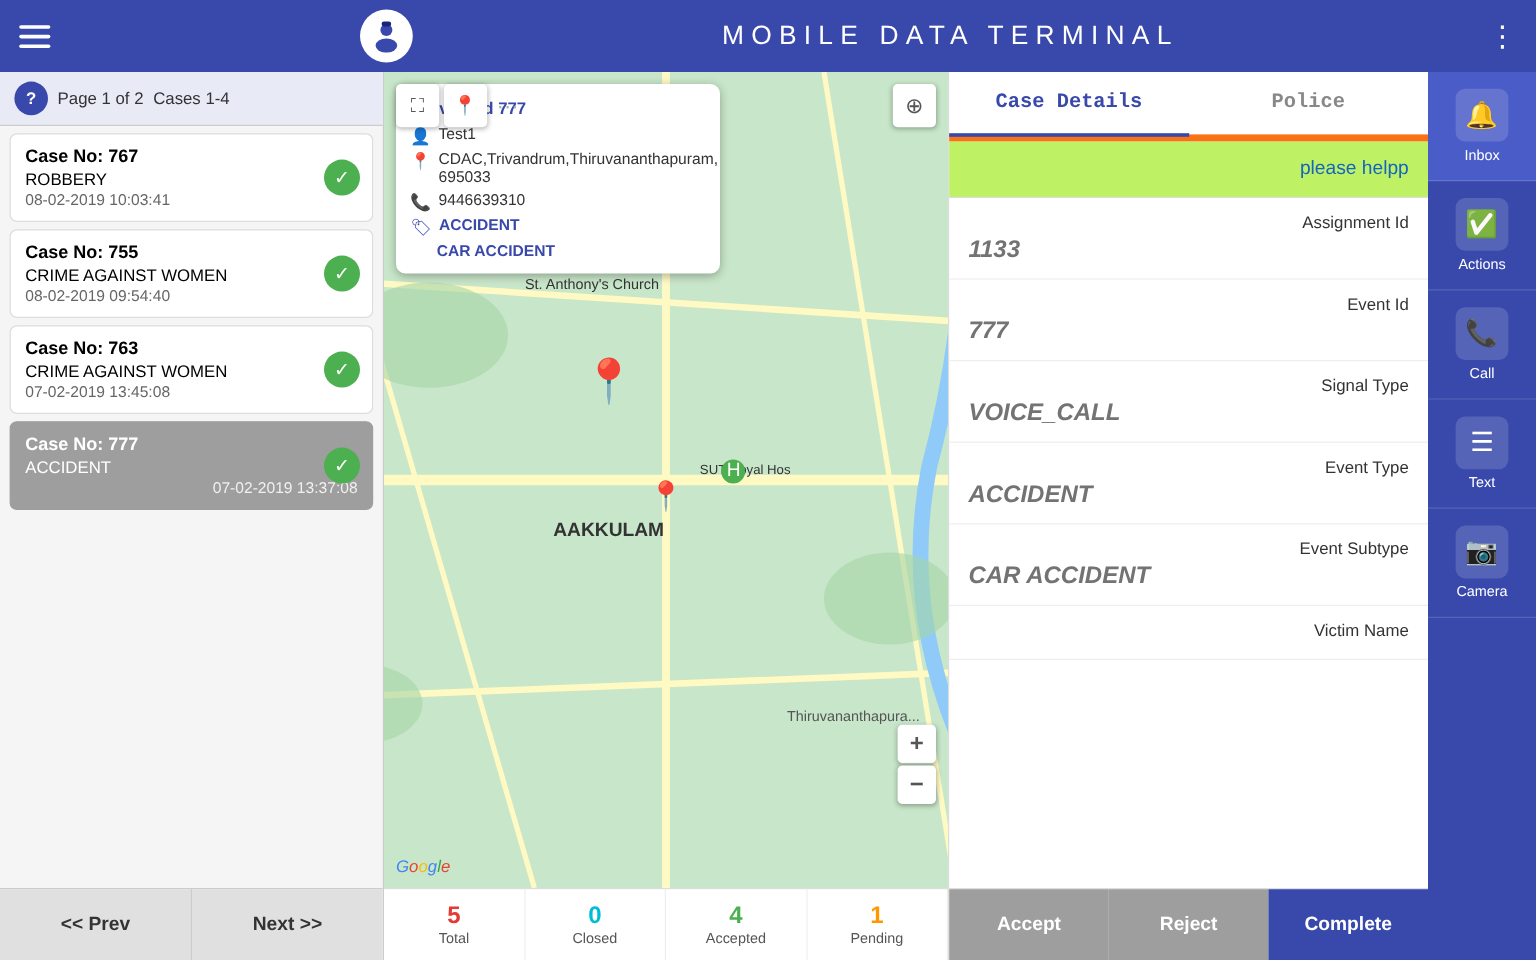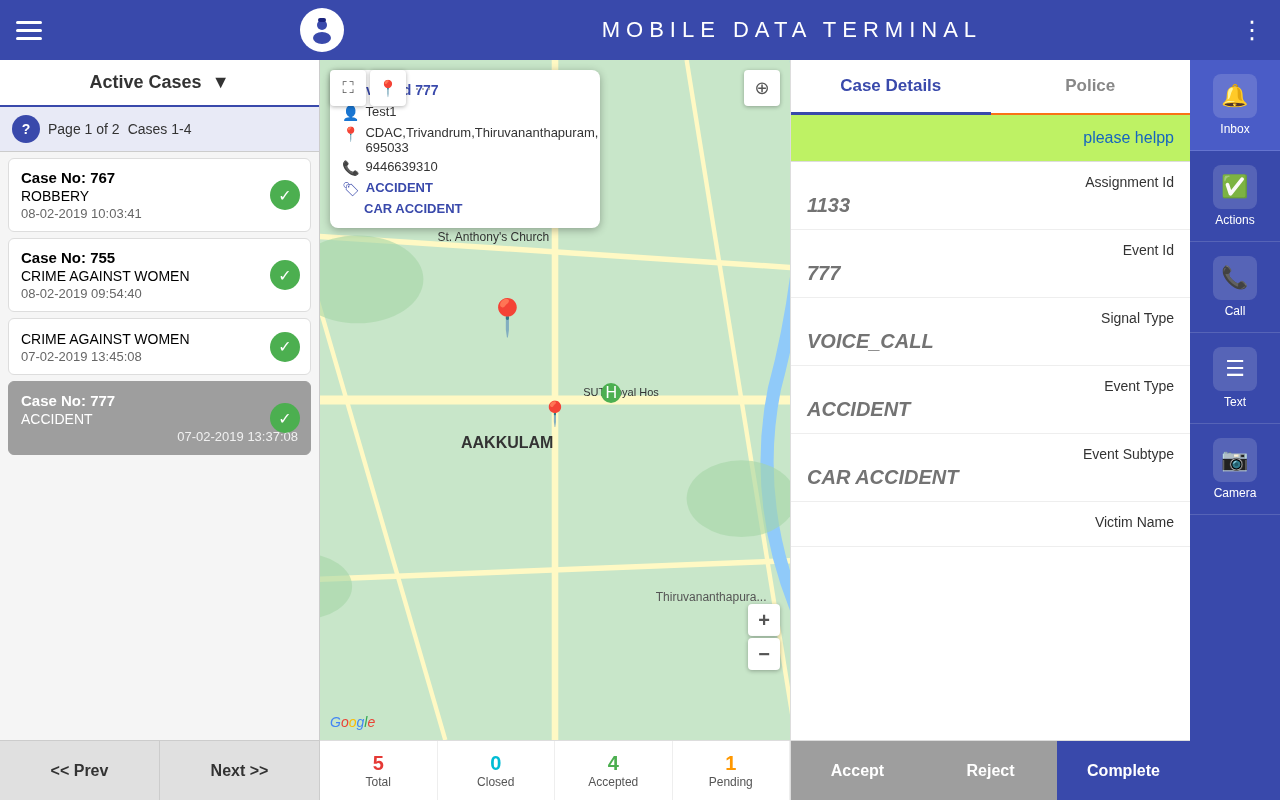--- a/index.html
+++ b/index.html
@@ -134,21 +134,21 @@
     }
     .stat-num { font-size: 20px; font-weight: bold; }
     .stat-label { font-size: 12px; color: #555; }
     .stat-num.total { color: #e53935; }
     .stat-num.closed { color: #00BCD4; }
     .stat-num.accepted { color: #4CAF50; }
     .stat-num.pending { color: #FF9800; }
 
     
     .right-panel { width: 400px; background: white; display: flex; flex-direction: column; border-left: 1px solid #ddd; }
-    .tabs { display: flex; border-bottom: 2px solid #f97316; }
+    .tabs { display: flex; border-bottom: 6px solid #f97316; font-family: Liberation Mono, monospace; }
     .tab {
       flex: 1; padding: 16px 8px; text-align: center; font-size: 17px;
       font-weight: bold; cursor: pointer; color: #888;
     }
     .tab.active { color: #3949AB; border-bottom: 3px solid #3949AB; margin-bottom: -2px; }
     .case-title-bar {
       background: #bef264; padding: 14px 16px; text-align: right;
       font-size: 16px; color: #1565C0; border-bottom: 1px solid #ddd;
     }
     .details-scroll { flex: 1; overflow-y: auto; padding: 0; }
@@ -197,24 +197,20 @@
         <rect x="10" y="2" width="8" height="4" rx="2" fill="#1a237e"></rect>
       </svg>
   </div>
   <span class="header-title">MOBILE   DATA   TERMINAL</span>
   <div style="font-size:24px;color:white;cursor:pointer;">⋮</div>
 </div>
 
 <div class="main">
 
   <div class="left-panel">
-    <div class="active-cases-header">
-      <span>Active Cases</span>
-      <span style="font-size:18px;">▼</span>
-    </div>
     <div class="pagination-bar">
       <div class="help-btn">?</div>
       <span>Page 1 of 2</span>
       <span>Cases 1-4</span>
     </div>
     <div class="cases-list">
 
       <div class="case-item">
         <div class="case-no">Case No: 767</div>
         <div class="case-type">ROBBERY</div>
@@ -223,20 +219,21 @@
       </div>
 
       <div class="case-item">
         <div class="case-no">Case No: 755</div>
         <div class="case-type">CRIME AGAINST WOMEN</div>
         <div class="case-date">08-02-2019 09:54:40</div>
         <div class="check-circle">✓</div>
       </div>
 
       <div class="case-item">
+        <div class="case-no">Case No: 763</div>
         <div class="case-type">CRIME AGAINST WOMEN</div>
         <div class="case-date">07-02-2019 13:45:08</div>
         <div class="check-circle">✓</div>
       </div>
 
       <div class="case-item active">
         <div class="case-no">Case No: 777</div>
         <div class="case-type">ACCIDENT</div>
         <div class="case-date">07-02-2019 13:37:08</div>
         <div class="check-circle">✓</div>

